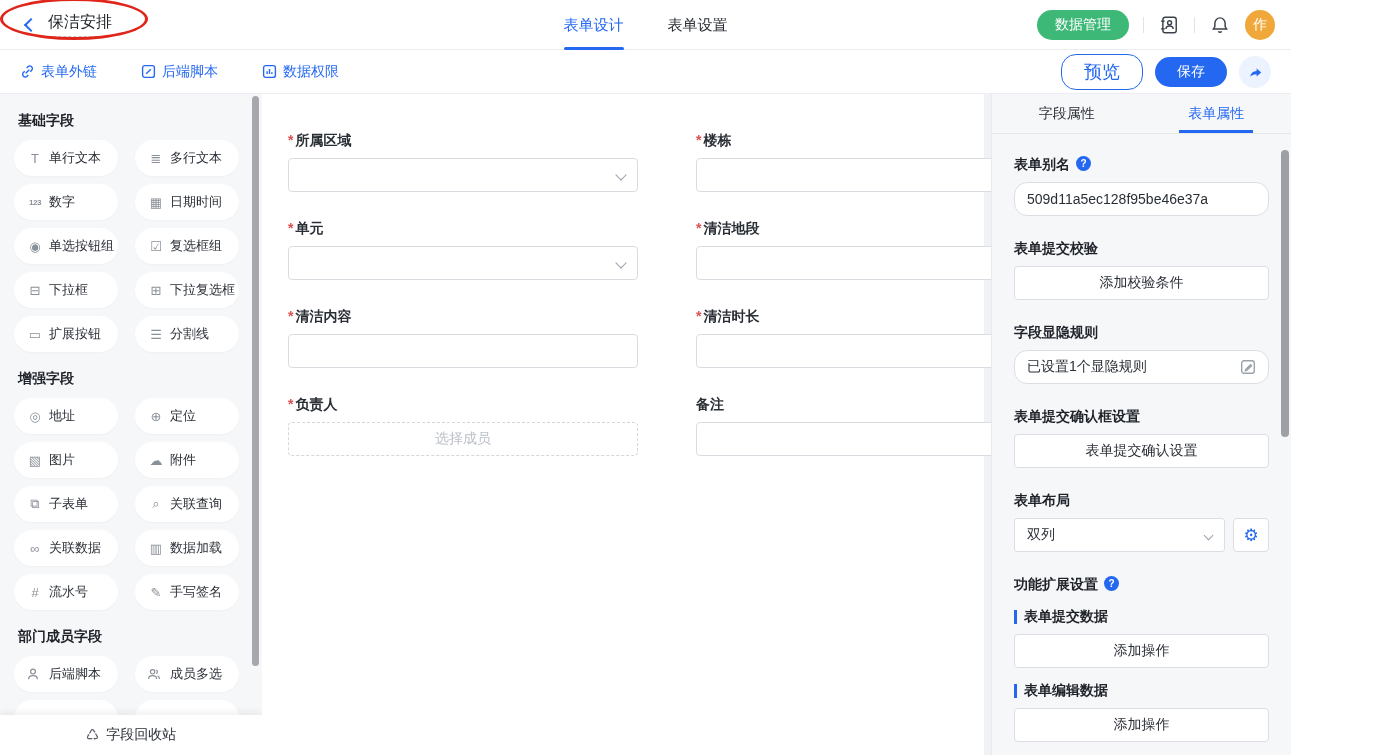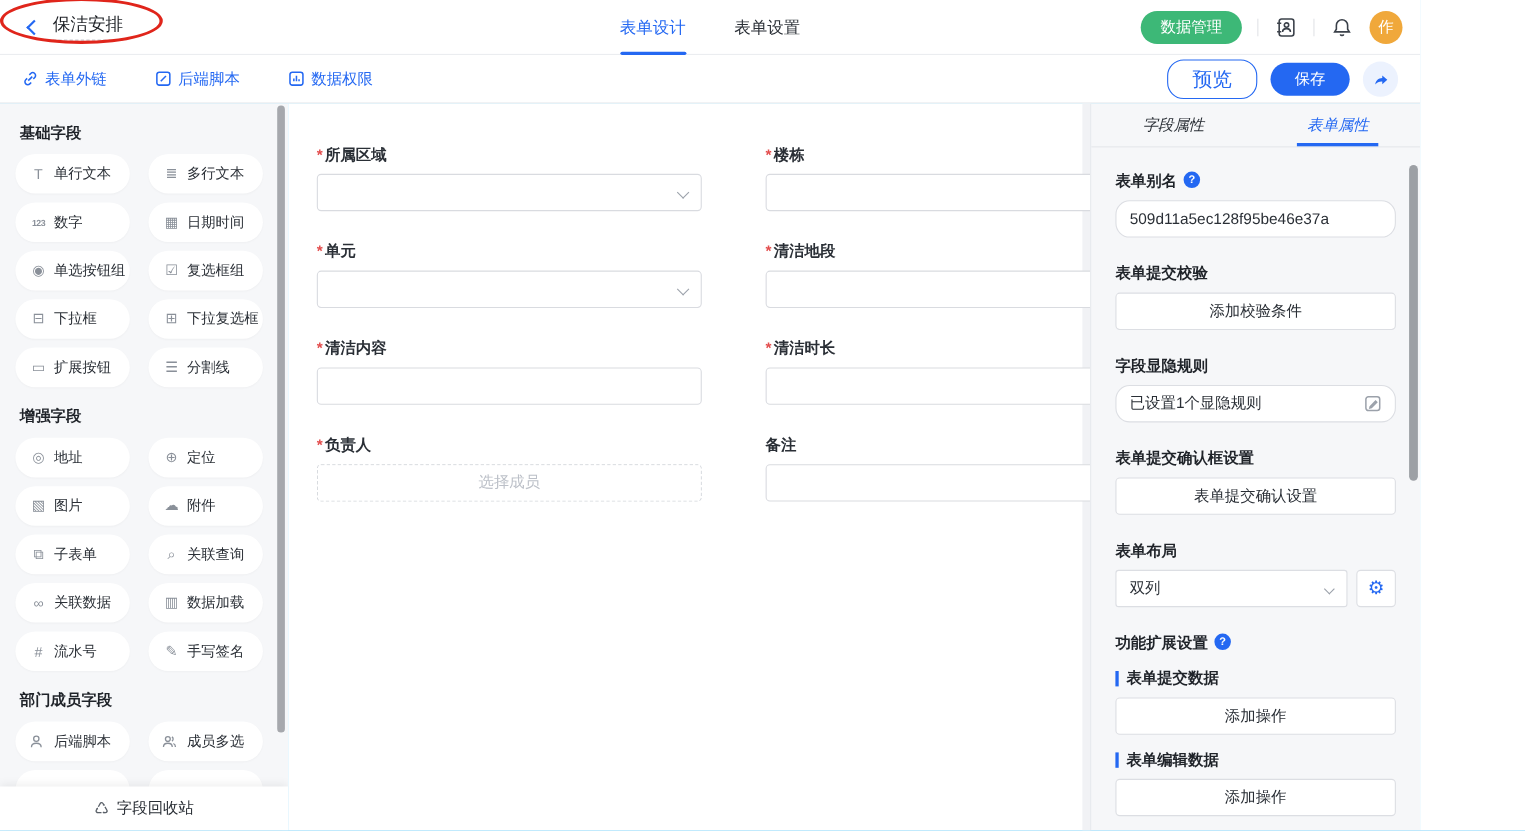--- a/index.html
+++ b/index.html
@@ -1,18 +1,18 @@
 <!DOCTYPE html>
 <html><head>
 <meta charset="utf-8">
 <style>
   * { margin:0; padding:0; box-sizing:border-box; }
   html,body { width:1400px; height:755px; overflow:hidden; }
   body { font-family:"Liberation Sans","DejaVu Sans",sans-serif; background:#fff; color:#1f2329; }
-  #app { position:relative; width:1291px; height:755px; background:#7dd3fc; }
+  #app { position:relative; width:1291px; height:755px; background:#8b5cf6; }
 
   
   .header { position:absolute; top:0; left:0; right:0; height:50px; background:#fff;
             border-bottom:1px solid #ebedf0; display:flex; align-items:center; padding:0 16px; z-index:5; }
   .back-wrap { display:flex; align-items:center; gap:12px; position:relative; }
   .chev-left { width:10px; height:10px; border-left:2px solid #2468f2; border-bottom:2px solid #2468f2;
                transform:rotate(45deg); margin-left:10px; }
   .page-title { font-size:16px; color:#1c1f24; border-bottom:1px dashed #c8cbd1; padding-bottom:3px; }
   .annot-ellipse { position:absolute; left:-16px; top:-14px; width:148px; height:42px;
                    border:3px solid #e0251b; border-radius:50%; pointer-events:none; z-index:9; }
@@ -69,21 +69,21 @@
   .req { color:#e34d4d; margin-right:2px; }
   .fctl { height:34px; border:1px solid #d9dbe0; border-radius:4px; background:#fff; position:relative; }
   .fctl .chev-dn { position:absolute; right:12px; top:12px; width:8px; height:8px;
                    border-right:1.5px solid #9ba1aa; border-bottom:1.5px solid #9ba1aa; transform:rotate(45deg); }
   .fmember { height:34px; border:1px dashed #d4d7dc; border-radius:4px; display:flex;
              align-items:center; justify-content:center; font-size:14px; color:#bcc0c8; }
 
   
   .panel { position:absolute; top:94px; bottom:0; right:0; width:300px; background:#f6f7f9;
            border-left:1px solid #e8eaee; overflow:hidden; }
-  .ptabs { height:40px; display:flex; border-bottom:1px solid #e5e7eb;font-style:italic; }
+  .ptabs { height:40px; display:flex; border-bottom:1px solid #e5e7eb; }
   .ptab { flex:1; display:flex; align-items:center; justify-content:center; font-size:14px;
           color:#2a2f36; cursor:pointer; position:relative; }
   .ptab.active { color:#2468f2; }
   .ptab.active::after { content:""; position:absolute; left:50%; transform:translateX(-50%);
           bottom:0; width:74px; height:3px; background:#2468f2; }
   .pbody { padding:22px 22px 0 22px; }
   .phead { font-size:14px; font-weight:bold; color:#1f2329; margin:0 0 8px 0;
            display:flex; align-items:flex-start; gap:6px; }
   .phead.gap-top { margin-top:24px; }
   .help-dot { width:15px; height:15px; border-radius:50%; background:#2468f2; color:#fff;

